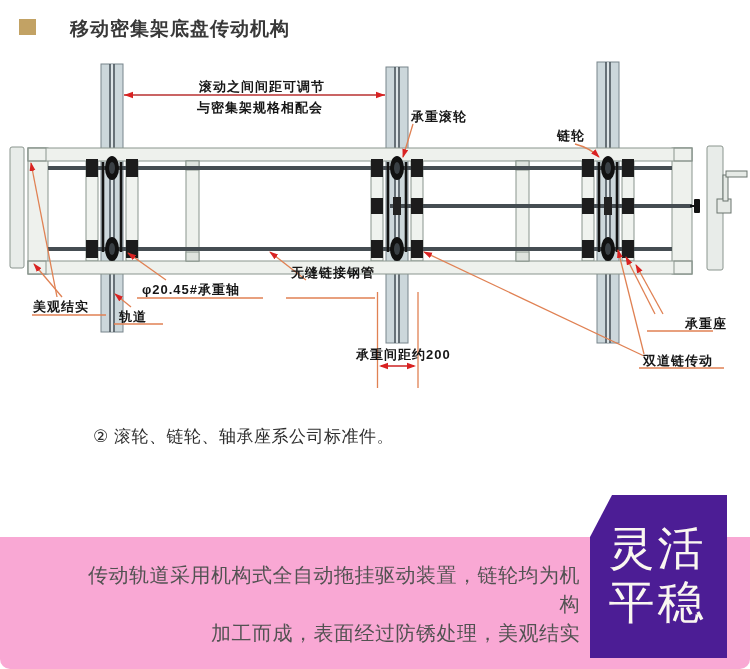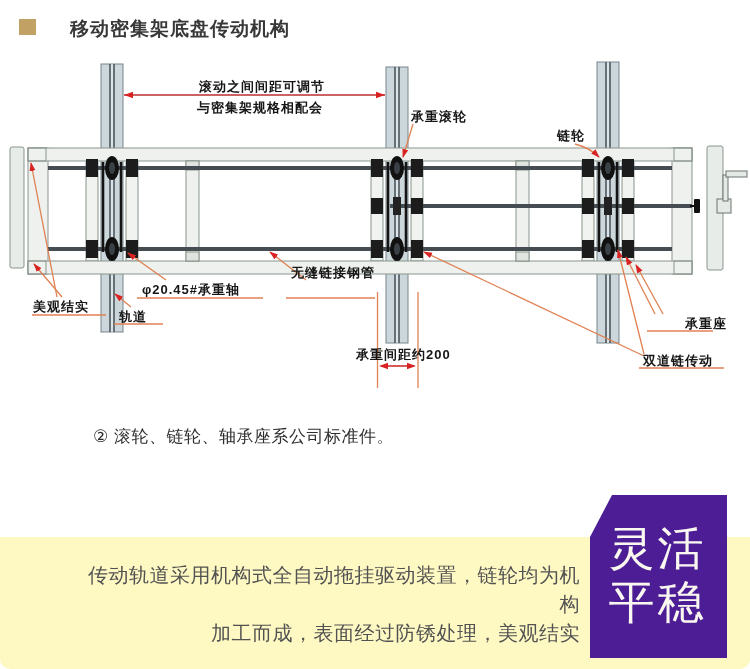--- a/index.html
+++ b/index.html
@@ -11,21 +11,21 @@
   
   .hdr-bullet{position:absolute;left:19px;top:19px;width:17px;height:16px;background:#c2a264;}
   .hdr-title{position:absolute;left:34px;top:16px;font-size:19px;font-weight:bold;color:#383838;letter-spacing:1px;margin-left:36px;}
   
   .diagram{position:absolute;left:0;top:0;width:750px;height:395px;}
   .diagram svg{position:absolute;left:0;top:0;}
   .dlabel{position:absolute;font-size:13px;font-weight:bold;color:#151515;white-space:nowrap;letter-spacing:1px;}
   
   .note-line{position:absolute;font-size:17px;color:#2e2e2e;white-space:nowrap;letter-spacing:0.5px;}
   
-  .panel{position:absolute;left:0;top:537px;width:750px;height:132px;background:#fef9c3;border-radius:0 0 10px 10px;}
+  .panel{position:absolute;left:0;top:537px;width:750px;height:132px;background:#f9a8d4;border-radius:0 0 10px 10px;}
   .desc{position:absolute;left:80px;top:561px;width:500px;text-align:right;font-size:20px;line-height:29px;color:#525252;letter-spacing:0.5px;}
   
   .badge{
     position:absolute;left:588px;top:495px;width:139px;height:163px;background:#4c1d95;
     clip-path:polygon(24px 0,139px 0,139px 163px,2px 163px,2px 42px);
     text-align:center;color:#faf7f0;
   }
   .badge-line{font-size:46px;line-height:54px;letter-spacing:3px;}
   .badge-pad{height:26px;}
 </style>

